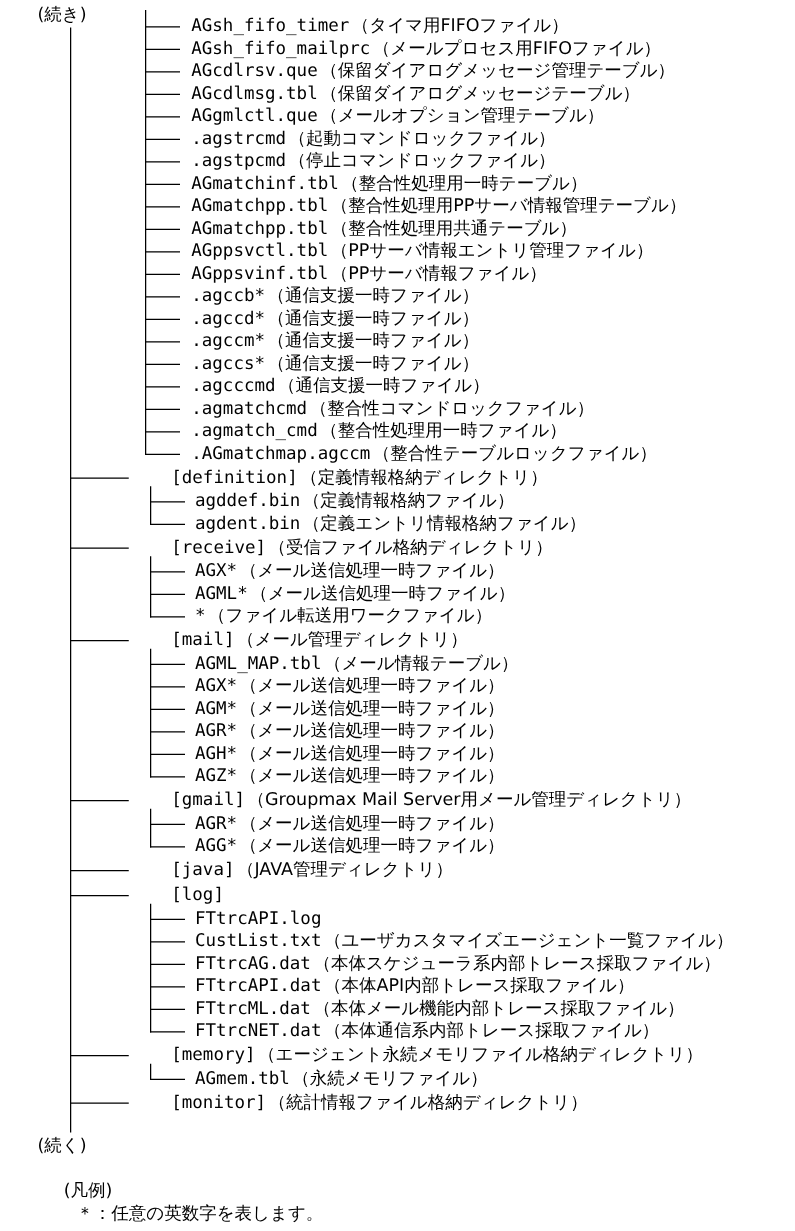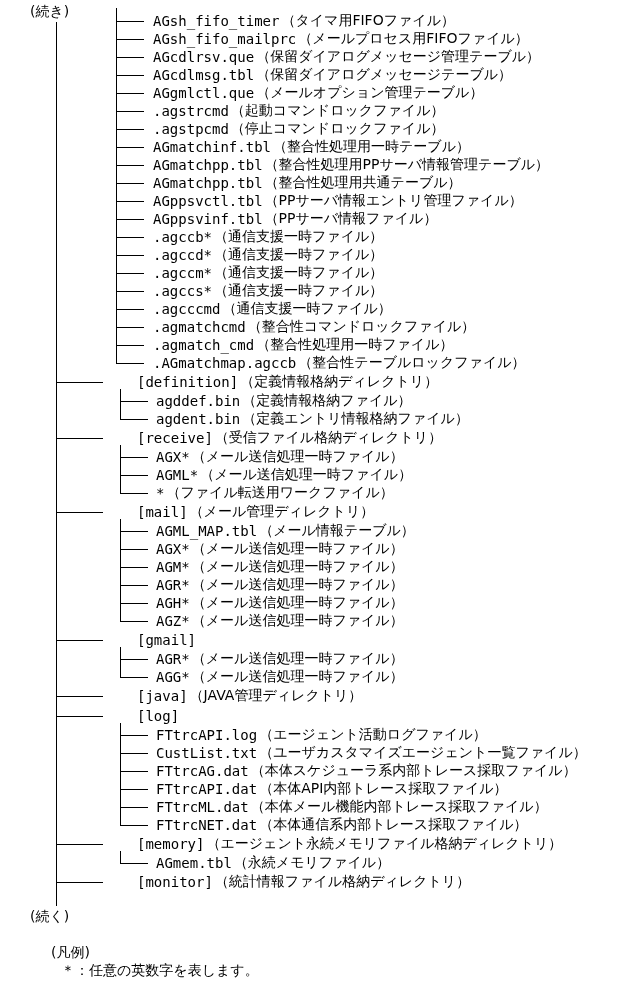--- a/index.html
+++ b/index.html
@@ -124,21 +124,21 @@
           <span class="name">.agmatchcmd</span>
           <span class="desc">（整合性コマンドロックファイル）</span>
         </div>
         <div class="row s1">
           <span class="branch"></span>
           <span class="name">.agmatch_cmd</span>
           <span class="desc">（整合性処理用一時ファイル）</span>
         </div>
         <div class="row s1">
           <span class="branch"></span>
-          <span class="name">.AGmatchmap.agccb</span>
+          <span class="name">.AGmatchmap.agccm</span>
           <span class="desc">（整合性テーブルロックファイル）</span>
         </div>
         <div class="row dir">
           <span class="branch"></span>
           <span class="name">[definition]</span>
           <span class="desc">（定義情報格納ディレクトリ）</span>
         </div>
         <div class="row file">
           <span class="branch"></span>
           <span class="name">agddef.bin</span>
@@ -200,20 +200,21 @@
           <span class="desc">（メール送信処理一時ファイル）</span>
         </div>
         <div class="row file">
           <span class="branch"></span>
           <span class="name">AGZ*</span>
           <span class="desc">（メール送信処理一時ファイル）</span>
         </div>
         <div class="row dir">
           <span class="branch"></span>
           <span class="name">[gmail]</span>
+          <span class="desc">（Groupmax Mail Server用メール管理ディレクトリ）</span>
         </div>
         <div class="row file">
           <span class="branch"></span>
           <span class="name">AGR*</span>
           <span class="desc">（メール送信処理一時ファイル）</span>
         </div>
         <div class="row file">
           <span class="branch"></span>
           <span class="name">AGG*</span>
           <span class="desc">（メール送信処理一時ファイル）</span>
@@ -223,21 +224,20 @@
           <span class="name">[java]</span>
           <span class="desc">（JAVA管理ディレクトリ）</span>
         </div>
         <div class="row dir">
           <span class="branch"></span>
           <span class="name">[log]</span>
         </div>
         <div class="row file">
           <span class="branch"></span>
           <span class="name">FTtrcAPI.log</span>
-          <span class="desc">（エージェント活動ログファイル）</span>
         </div>
         <div class="row file">
           <span class="branch"></span>
           <span class="name">CustList.txt</span>
           <span class="desc">（ユーザカスタマイズエージェント一覧ファイル）</span>
         </div>
         <div class="row file">
           <span class="branch"></span>
           <span class="name">FTtrcAG.dat</span>
           <span class="desc">（本体スケジューラ系内部トレース採取ファイル）</span>

